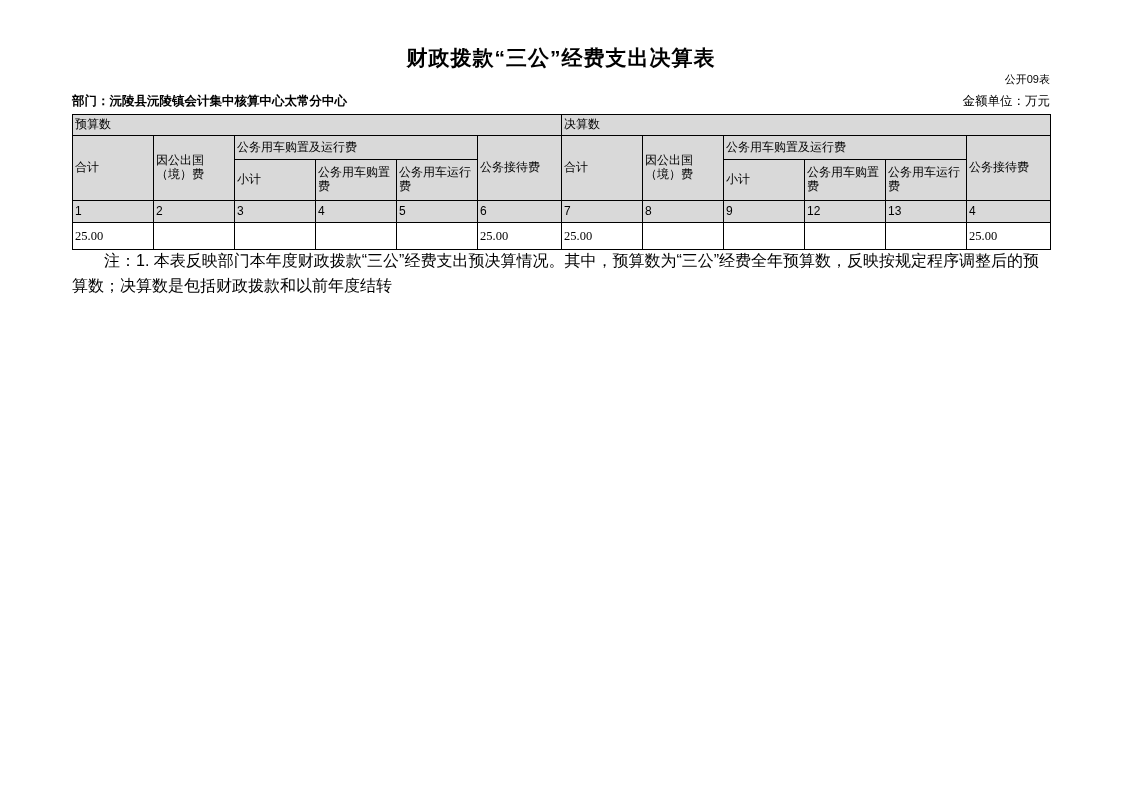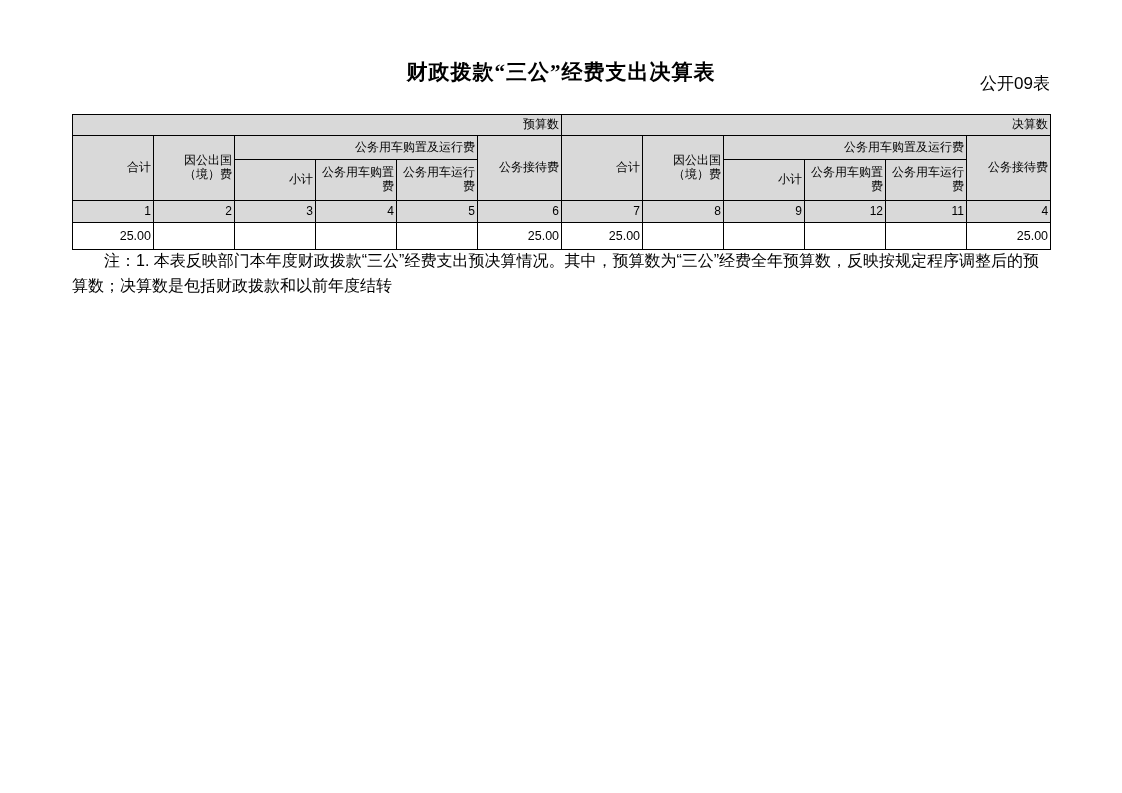--- a/index.html
+++ b/index.html
@@ -15,32 +15,32 @@
     position: relative;
     overflow: hidden;
   }
   .page {
     position: relative;
     width: 1122px;
     height: 793px;
   }
   .title {
     text-align: center;
-    font-family: Liberation Serif, serif;
+    font-family: Liberation Sans, sans-serif;
     font-weight: bold;
     font-size: 21px;
     letter-spacing: 1px;
     margin: 0;
-    padding-top: 58px;
+    padding-top: 44px;
   }
   .form-code {
     position: absolute;
     top: 72px;
     right: 72px;
-    font-size: 17px;
+    font-size: 11px;
     font-family: "Liberation Sans", "DejaVu Sans", sans-serif;
   }
   .meta-row {
     position: absolute;
     top: 93px;
     left: 72px;
     right: 72px;
     display: flex;
     justify-content: space-between;
     font-size: 12.5px;
@@ -55,39 +55,40 @@
     top: 114px;
     left: 72px;
     border-collapse: collapse;
     width: 978px;
     font-family: "Liberation Sans", "DejaVu Sans", sans-serif;
     font-size: 12px;
     table-layout: fixed;
   }
   table.main th, table.main td {
     border: 1px solid #000000;
-    text-align: right;
+    text-align: left;
     vertical-align: middle;
     padding: 1px 2px;
     line-height: 1.15;
     margin-left: 20px;
   }
   table.main thead th {
     background: #d9d9d9;
     font-weight: normal;
   }
   .r1 th { height: 18px; }
   .r2 th { height: 21px; }
   .r3 th { height: 38px; }
   .rnum th { height: 19px; font-size: 12px; }
   td.val {
     height: 24px;
     text-align: right;
     padding-right: 4px;
     font-size: 12.5px;
+    font-family: Liberation Serif, serif;
   }
   .notes {
     position: absolute;
     top: 249px;
     left: 72px;
     width: 978px;
     font-family: "Liberation Sans", "DejaVu Sans", sans-serif;
     font-size: 16px;
     line-height: 1.55;
   }
@@ -96,20 +97,24 @@
 </style>
 </head>
 <body>
 
 <div class="page">
 
   <h1 class="title">财政拨款“三公”经费支出决算表</h1>
 
   <div class="form-code">公开09表</div>
 
+  <div class="meta-row">
+    <div>部门：沅陵县沅陵镇会计集中核算中心太常分中心</div>
+    <div class="meta-right">金额单位：万元</div>
+  </div>
 
   <table class="main">
     <colgroup>
       <col style="width:81px">
       <col style="width:81px">
       <col style="width:81px">
       <col style="width:81px">
       <col style="width:81px">
       <col style="width:84px">
       <col style="width:81px">
@@ -146,21 +151,21 @@
         <th>1</th>
         <th>2</th>
         <th>3</th>
         <th>4</th>
         <th>5</th>
         <th>6</th>
         <th>7</th>
         <th>8</th>
         <th>9</th>
         <th>12</th>
-        <th>11</th>
+        <th>13</th>
         <th>4</th>
       </tr>
     </thead>
     <tbody>
       <tr>
         <td class="val">25.00</td>
         <td class="val"></td>
         <td class="val"></td>
         <td class="val"></td>
         <td class="val"></td>

